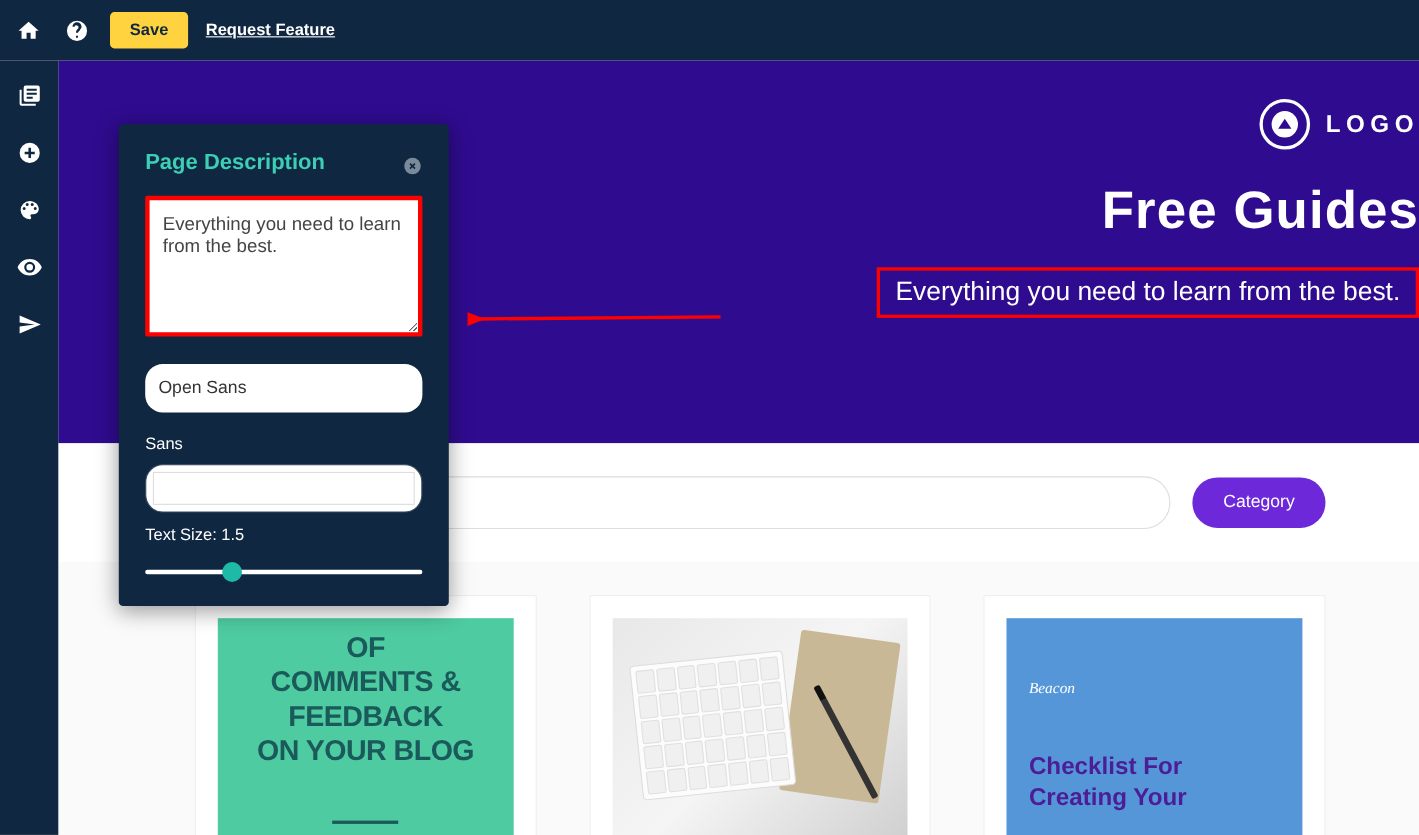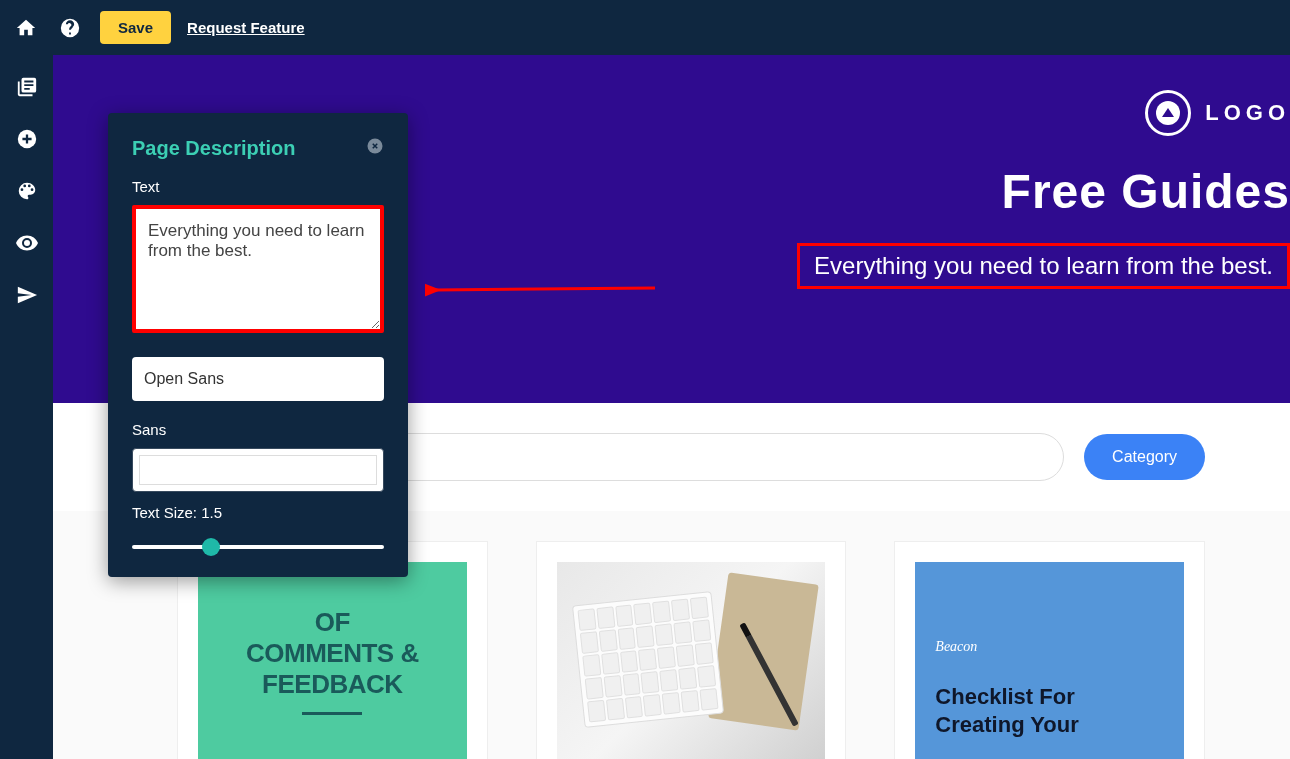--- a/index.html
+++ b/index.html
@@ -147,21 +147,21 @@
     }
     .search-input {
       flex: 1;
       height: 48px;
       border: 1px solid #ddd;
       border-radius: 24px;
       padding: 0 20px;
       font-size: 15px;
     }
     .category-btn {
-      background: #3b82f6;
+      background: #6d28d9;
       color: white;
       border: none;
       padding: 14px 28px;
       border-radius: 24px;
       font-size: 16px;
       font-weight: 500;
       cursor: pointer;
     }
     .cards-row {
       background: #fafafa;
@@ -177,20 +177,21 @@
       border: 1px solid #eee;
     }
     .card-inner {
       width: 100%;
       height: 100%;
       display: flex;
       flex-direction: column;
       align-items: center;
       justify-content: center;
       text-align: center;
+      gap: 36px;
     }
     .card1 .card-inner {
       background: #4ecba0;
       color: #1a5a5a;
       padding: 0 14px;
     }
     .card1-text {
       font-family: "Arial Narrow", Arial, sans-serif;
       font-size: 26px;
       font-weight: 600;
@@ -253,44 +254,44 @@
       align-items: flex-start;
       justify-content: flex-end;
       padding: 20px;
       text-align: left;
     }
     .card3-brand {
       font-family: cursive;
       font-size: 14px;
       color: white;
       font-style: italic;
-      margin-bottom: 28px;
+      margin-bottom: 12px;
     }
     .card3-title {
-      color: #0f172a;
+      color: #4c1d95;
       font-size: 22px;
       font-weight: 700;
       line-height: 1.3;
     }
     .panel {
       position: absolute;
       left: 108px;
       top: 113px;
       width: 300px;
       background: #0f2740;
       border-radius: 4px;
       padding: 24px;
       z-index: 50;
       box-shadow: 0 4px 20px rgba(0,0,0,0.4);
       color: white;
     }
     .panel-header {
       display: flex;
       justify-content: space-between;
-      align-items: flex-start;
+      align-items: flex-end;
       margin-bottom: 18px;
       gap: 20px;
     }
     .panel-title {
       color: #3ccfb4;
       font-size: 20px;
       font-weight: 600;
     }
     .panel-close {
       width: 18px;
@@ -312,21 +313,21 @@
       font-size: 17px;
       font-family: inherit;
       resize: both;
       color: #444;
     }
     .panel-select, .panel-colorbox {
       width: 100%;
       height: 44px;
       background: white;
       border: none;
-      border-radius: 4px;
+      border-radius: 16px;
       padding: 0 12px;
       font-size: 16px;
       color: #333;
     }
     .panel-colorbox {
       border: 1px solid #374a5e;
       padding: 6px;
     }
     .panel-color-swatch {
       width: 100%;
@@ -445,20 +446,21 @@
     <input class="search-input" type="text" style="">
     <button class="category-btn">Category</button>
   </div>
 
   <div class="cards-row">
     <div class="card card1">
       <div class="card-inner">
         <div class="card1-text">
           <span>OF</span><br>
           <span>COMMENTS &amp; FEEDBACK</span><br>
+          <span>ON YOUR BLOG</span>
         </div>
         <div class="card1-underline"></div>
       </div>
     </div>
     <div class="card card2">
       <div class="card-inner">
         <div class="notebook-shape"></div>
         <div class="keyboard-shape">
           <div></div>
             <div></div>
@@ -521,21 +523,20 @@
   <div class="panel-header">
     <span class="panel-title">Page Description</span>
     <span class="panel-close">
       <svg viewBox="0 0 24 24" width="18" height="18" fill="#7a8a9a">
           <circle cx="12" cy="12" r="10"></circle>
           <path d="M15 9l-6 6M9 9l6 6" stroke="#0f2740" stroke-width="2"></path>
         </svg>
     </span>
   </div>
 
-  <label class="panel-label">Text</label>
   <textarea class="panel-textarea" style="">Everything you need to learn from the best.</textarea>
 
   <div class="panel-group">
     <input class="panel-select" value="Open Sans" style="">
   </div>
 
   <div class="panel-group">
     <label class="panel-label">Sans</label>
     <div class="panel-colorbox">
       <div class="panel-color-swatch"></div>

